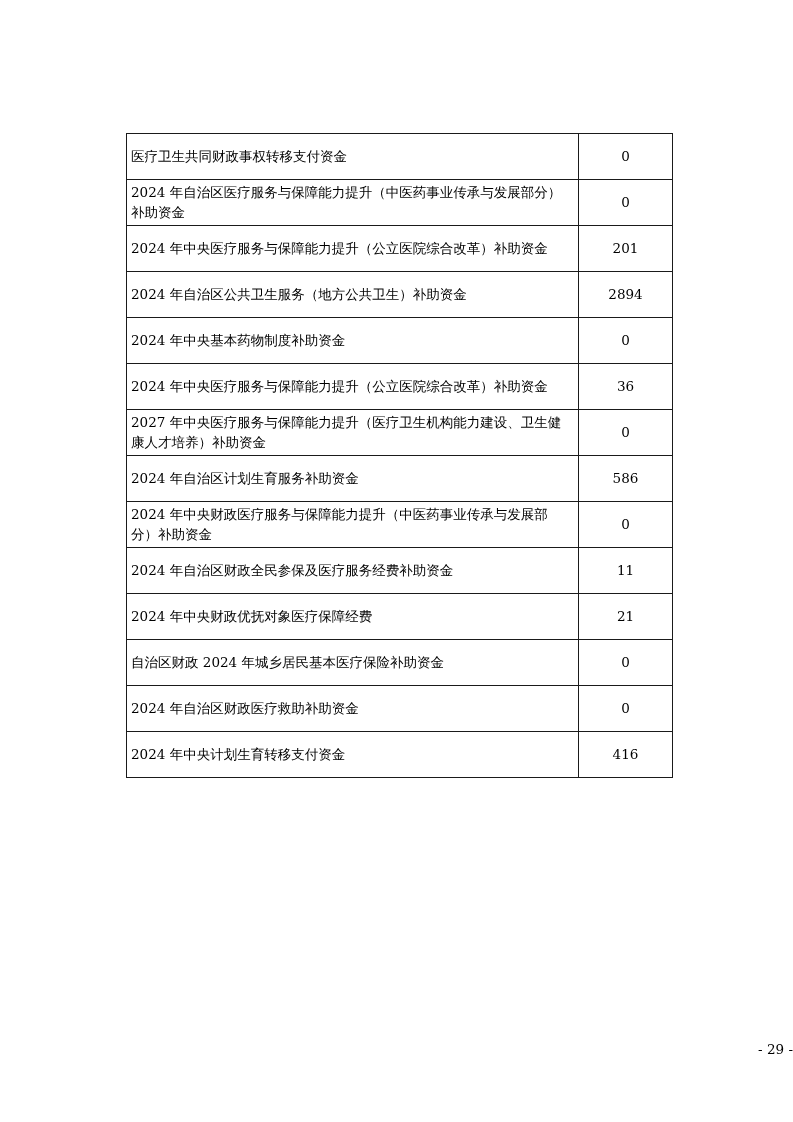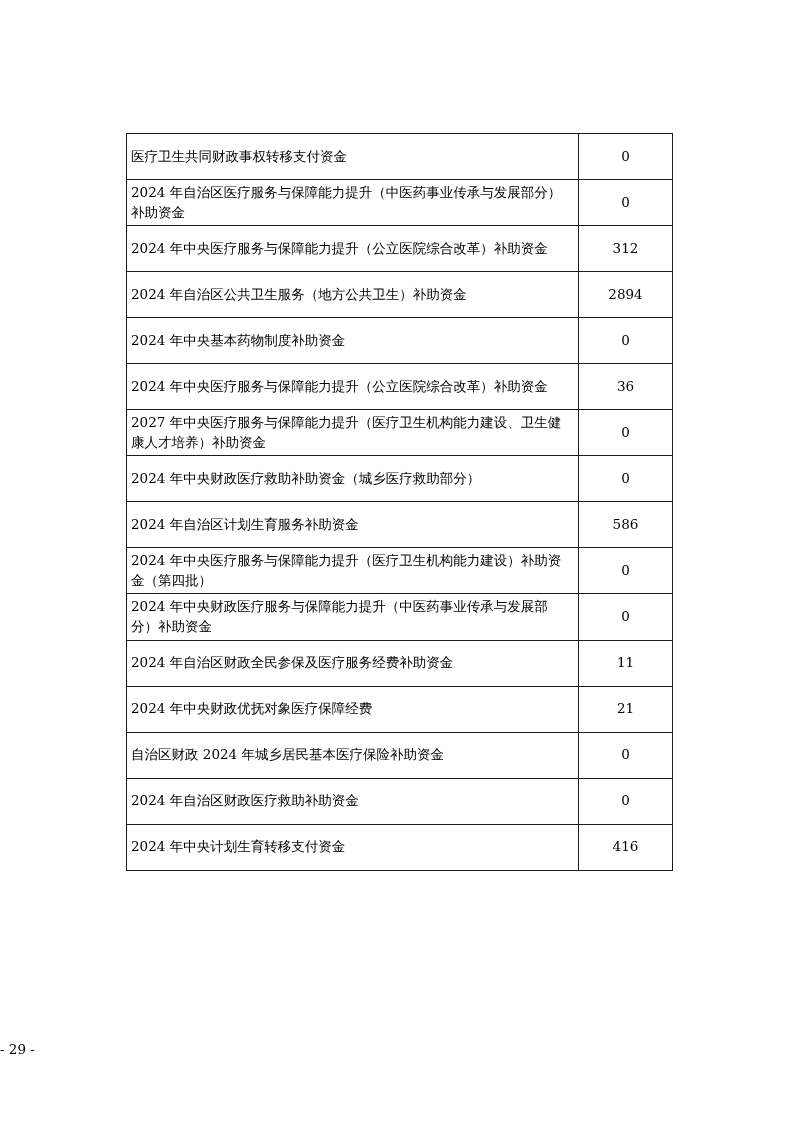--- a/index.html
+++ b/index.html
@@ -38,21 +38,21 @@
   td.value-cell {
     width: 94px;
     text-align: center;
     padding: 3px 2px;
   }
   .page-footer {
     position: absolute;
     top: 1041px;
     left: 0;
     width: 100%;
-    text-align: left;
+    text-align: right;
     font-size: 13.5px;
     color: #000000;
   }
 </style>
 </head>
 <body>
 
 <div class="page">
 
   <table class="funding-table">
@@ -60,49 +60,41 @@
       <tr>
         <td class="label-cell">医疗卫生共同财政事权转移支付资金</td>
         <td class="value-cell">0</td>
       </tr>
       <tr>
         <td class="label-cell">2024 年自治区医疗服务与保障能力提升（中医药事业传承与发展部分）补助资金</td>
         <td class="value-cell">0</td>
       </tr>
       <tr>
         <td class="label-cell">2024 年中央医疗服务与保障能力提升（公立医院综合改革）补助资金</td>
-        <td class="value-cell">312</td>
+        <td class="value-cell">201</td>
       </tr>
       <tr>
         <td class="label-cell">2024 年自治区公共卫生服务（地方公共卫生）补助资金</td>
         <td class="value-cell">2894</td>
       </tr>
       <tr>
         <td class="label-cell">2024 年中央基本药物制度补助资金</td>
         <td class="value-cell">0</td>
       </tr>
       <tr>
         <td class="label-cell">2024 年中央医疗服务与保障能力提升（公立医院综合改革）补助资金</td>
         <td class="value-cell">36</td>
       </tr>
       <tr>
         <td class="label-cell">2027 年中央医疗服务与保障能力提升（医疗卫生机构能力建设、卫生健康人才培养）补助资金</td>
         <td class="value-cell">0</td>
       </tr>
       <tr>
-        <td class="label-cell">2024 年中央财政医疗救助补助资金（城乡医疗救助部分）</td>
-        <td class="value-cell">0</td>
-      </tr>
-      <tr>
         <td class="label-cell">2024 年自治区计划生育服务补助资金</td>
         <td class="value-cell">586</td>
-      </tr>
-      <tr>
-        <td class="label-cell">2024 年中央医疗服务与保障能力提升（医疗卫生机构能力建设）补助资金（第四批）</td>
-        <td class="value-cell">0</td>
       </tr>
       <tr>
         <td class="label-cell">2024 年中央财政医疗服务与保障能力提升（中医药事业传承与发展部分）补助资金</td>
         <td class="value-cell">0</td>
       </tr>
       <tr>
         <td class="label-cell">2024 年自治区财政全民参保及医疗服务经费补助资金</td>
         <td class="value-cell">11</td>
       </tr>
       <tr>

